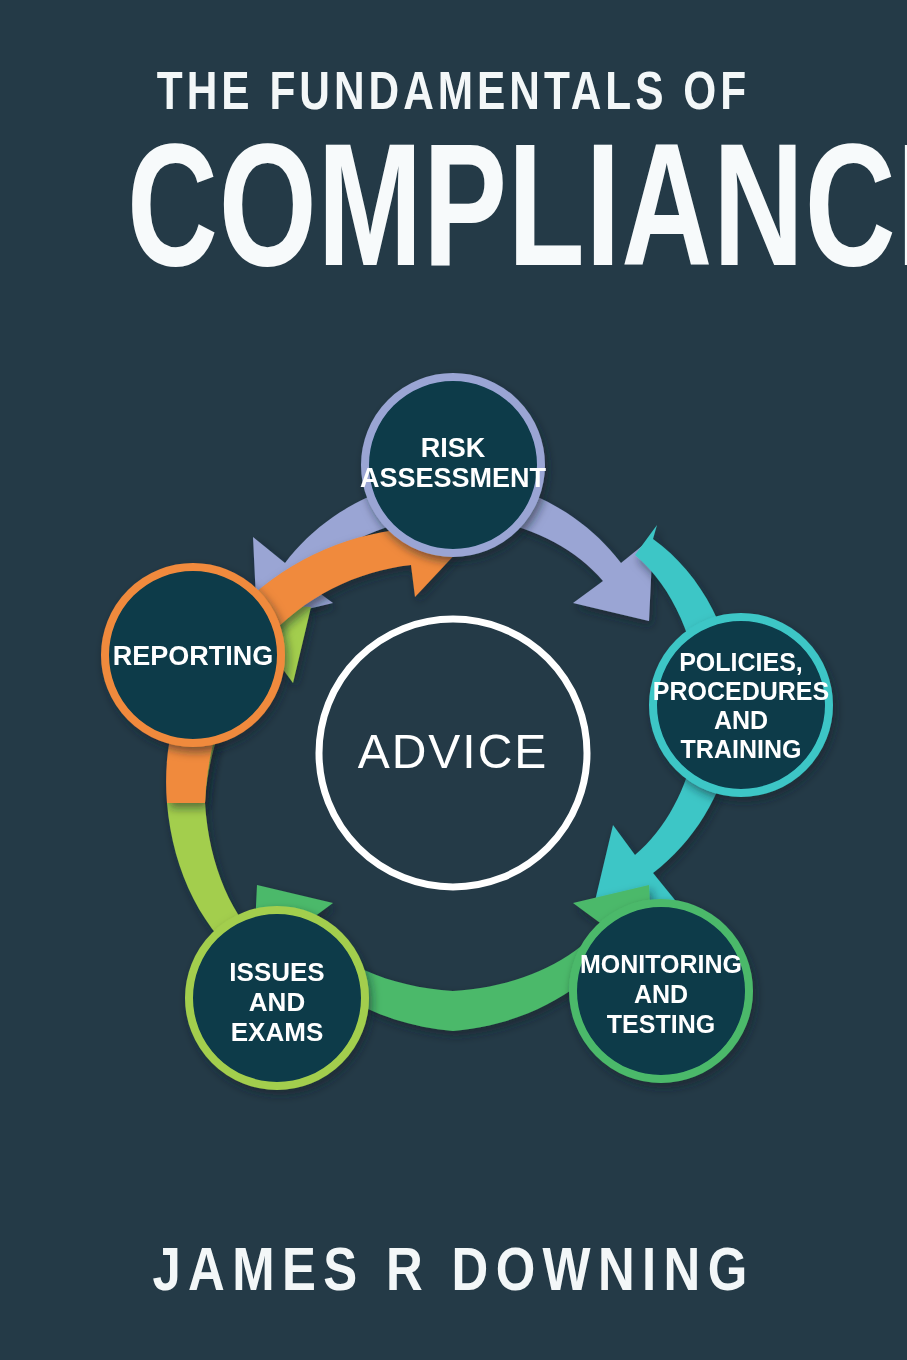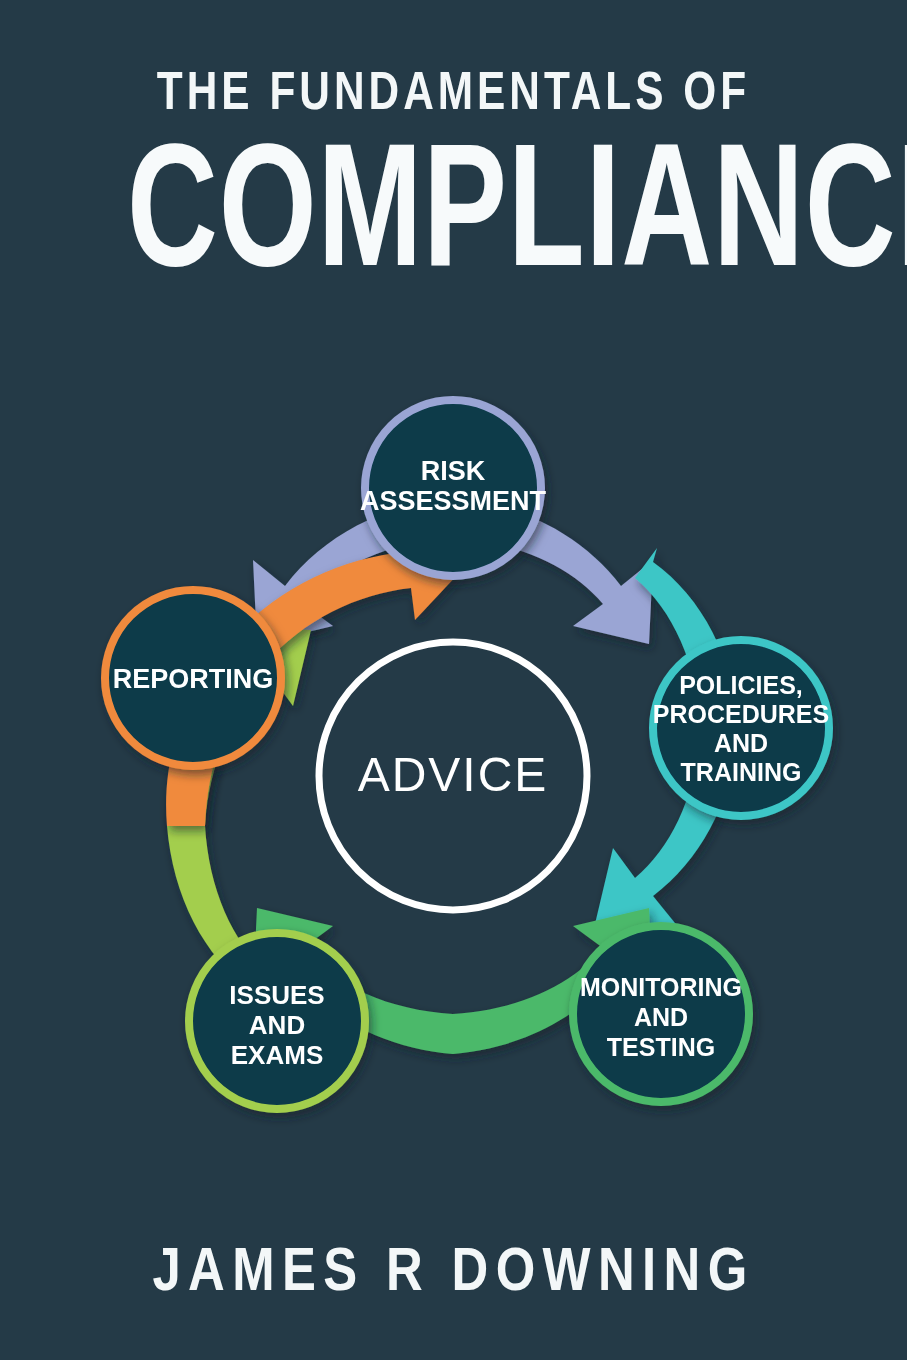--- a/index.html
+++ b/index.html
@@ -44,21 +44,21 @@
     letter-spacing: 1px;
     transform: scaleX(0.72);
     transform-origin: center top;
     white-space: nowrap;
     margin-top: 10px;
   }
 
   
   .diagram-wrap {
     position: absolute;
-    top: 376px;
+    top: 353px;
     left: 53px;
     width: 800px;
     height: 800px;
   }
   .diagram-wrap svg { display: block; width: 800px; height: 800px; }
 
   .node-label {
     font-family: "Liberation Sans", sans-serif;
     font-weight: 700;
     fill: #ffffff;

